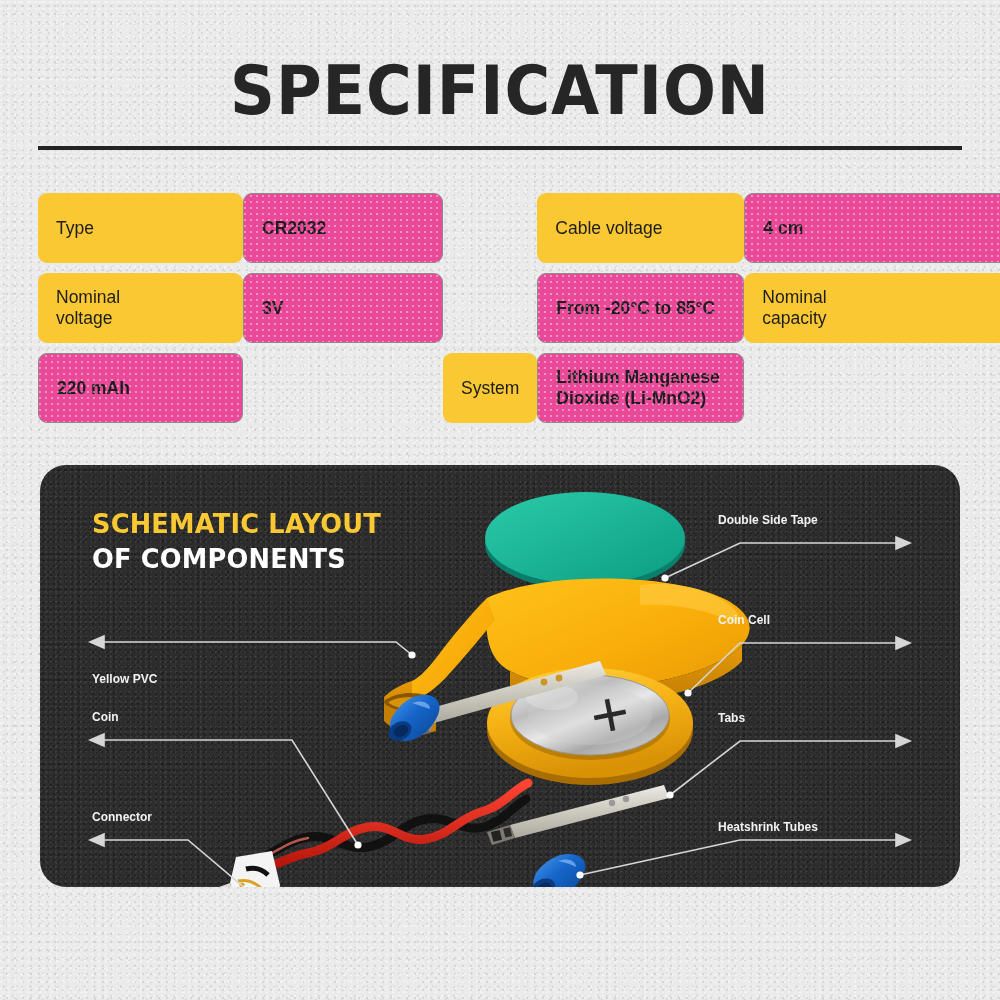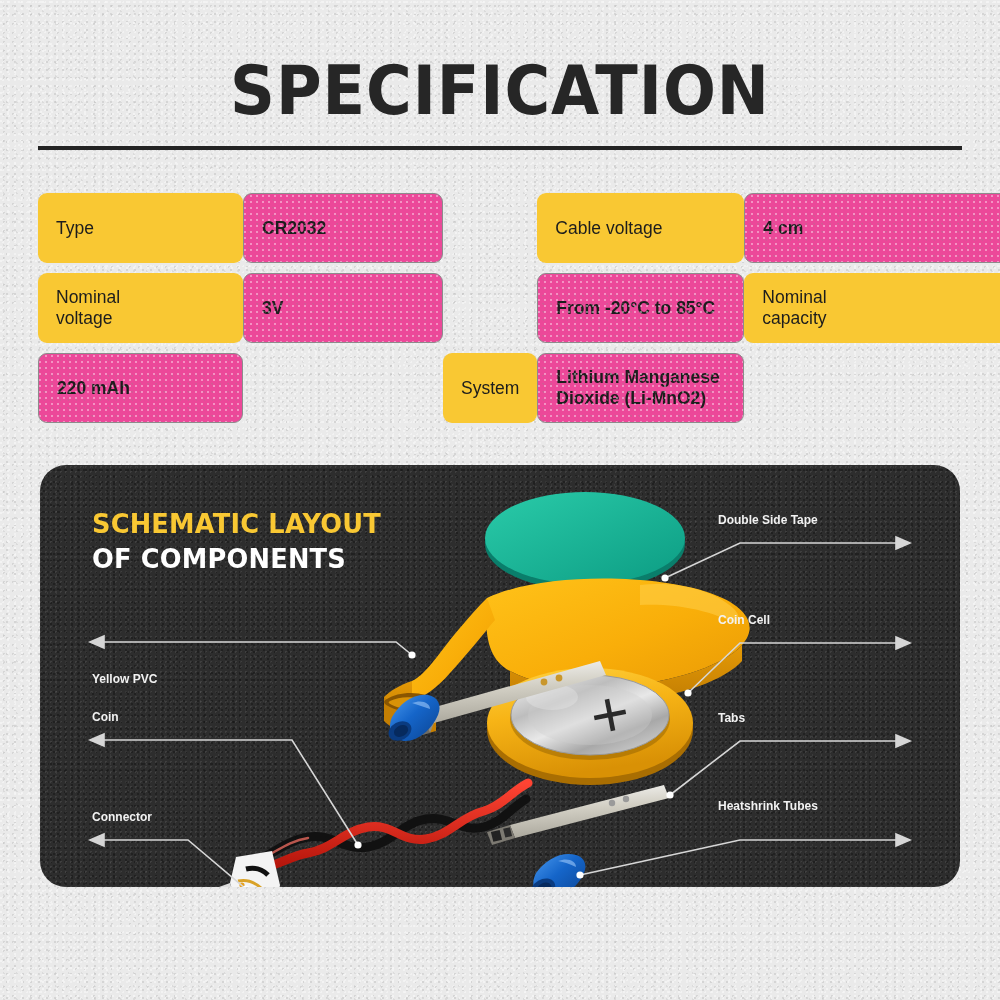--- a/index.html
+++ b/index.html
@@ -353,14 +353,14 @@
     </g>
   </svg>
 
   <div class="callout" style="left:52px; top:162px;margin-top:45px;">Yellow PVC</div>
   <div class="callout" style="left:52px; top:245px;">Coin</div>
   <div class="callout" style="left:52px; top:345px;">Connector</div>
 
   <div class="callout" style="left:678px; top:48px;">Double Side Tape</div>
   <div class="callout" style="left:678px; top:148px;">Coin Cell</div>
   <div class="callout" style="left:678px; top:246px;">Tabs</div>
-  <div class="callout" style="left:678px; top:334px;">Heatshrink Tubes</div>
+  <div class="callout" style="left:678px; top:355px;">Heatshrink Tubes</div>
 </div>
 
 </body></html>

